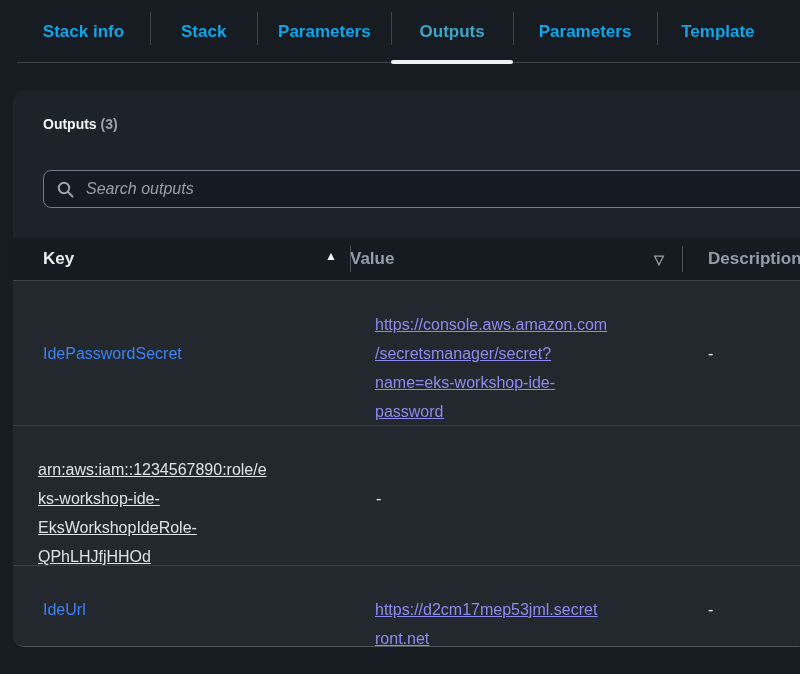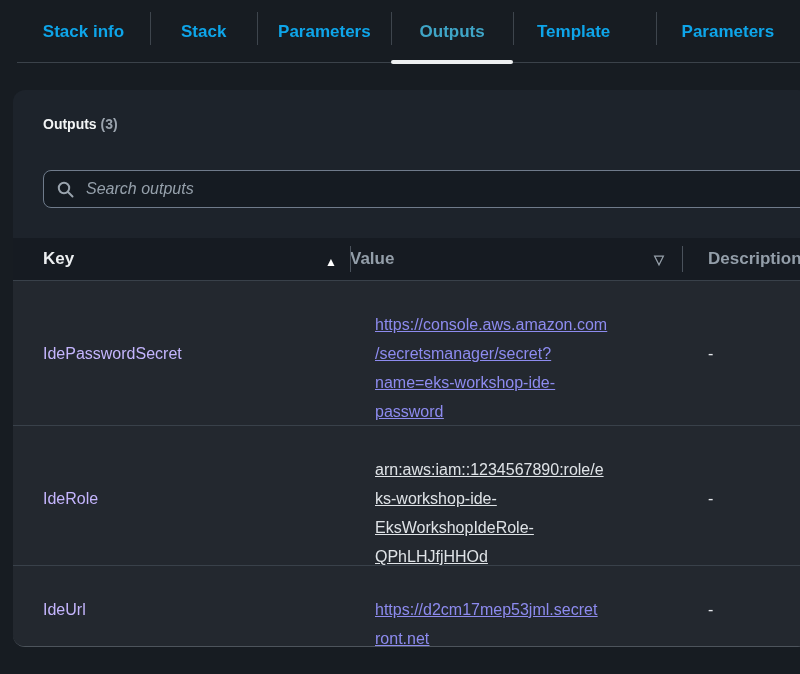--- a/index.html
+++ b/index.html
@@ -67,21 +67,21 @@
 
   
   .table { position: absolute; left: 0; right: 0; top: 148px; }
   .thead {
     position: relative; display: grid; grid-template-columns: 337px 332px auto;
     height: 42px; align-items: center; background: #161b22;
   }
   .th { font-size: 17px; font-weight: bold; overflow: hidden; white-space: nowrap; }
   .th-key {
     color: #eceff1; padding-left: 30px; padding-right: 13px;
-    display: flex; justify-content: space-between; align-items: flex-end; cursor: pointer;
+    display: flex; justify-content: space-between; align-items: flex-start; cursor: pointer;
   }
   .th-value {
     color: #939ea9; padding-right: 18px;
     display: flex; justify-content: space-between; align-items: center; cursor: pointer;
   }
   .th-desc { color: #939ea9; padding-left: 26px; cursor: pointer; }
   .sort-asc { font-size: 12px; color: #ffffff; }
   .sort-desc { font-size: 13px; color: #949ea8; }
   .col-divider {
     position: absolute; top: 8px; width: 1px; height: 26px; background: #4a525c;
@@ -89,38 +89,38 @@
   .col-divider.d1 { left: 337px; }
   .col-divider.d2 { left: 669px; }
 
   .row {
     display: grid; grid-template-columns: 337px 332px auto;
     align-items: center; background: #23282f; border-top: 1px solid #39414a;
   }
   .row-1 { height: 145px; }
   .row-2 { height: 140px; }
   .row-3 { height: 81px; }
-  .cell-key { padding-left: 30px; font-size: 16px; color: #c4b5fd; }
+  .cell-key { padding-left: 30px; font-size: 16px; color: #3b82f6; }
   .cell-value {
     padding-left: 25px; padding-right: 10px; font-size: 16px; line-height: 29px;
     color: #dfe3e7; white-space: pre-line; word-break: break-all; text-decoration: underline;
   }
   .cell-value a { color: #8d8bef; text-decoration: underline; }
   .cell-desc { padding-left: 26px; font-size: 16px; color: #e5e8ec; }
 </style>
 </head>
 <body>
 
 <div class="tabbar">
   <div class="tab tab-1">Stack info</div>
   <div class="tab tab-2">Stack</div>
   <div class="tab tab-3">Parameters</div>
   <div class="tab tab-4 active">Outputs</div>
+  <div class="tab tab-5">Parameters</div>
   <div class="tab tab-6">Template</div>
-  <div class="tab tab-5">Parameters</div>
 </div>
 
 <div class="panel">
 
   <div class="panel-title">
     <span>Outputs</span>
     <span class="counter"> <span>(3)</span></span>
   </div>
 
   <div class="searchbox">
@@ -152,21 +152,20 @@
       <div class="cell-value">
         <a href="#">https://console.aws.amazon.com
 /secretsmanager/secret?
 name=eks-workshop-ide-
 password</a>
       </div>
       <div class="cell-desc">-</div>
     </div>
 
     <div class="row row-2">
-      <div class="cell-key">IdeRole</div>
       <div class="cell-value">
         <span>arn:aws:iam::1234567890:role/e
 ks-workshop-ide-
 EksWorkshopIdeRole-
 QPhLHJfjHHOd</span>
       </div>
       <div class="cell-desc">-</div>
     </div>
 
     <div class="row row-3">

